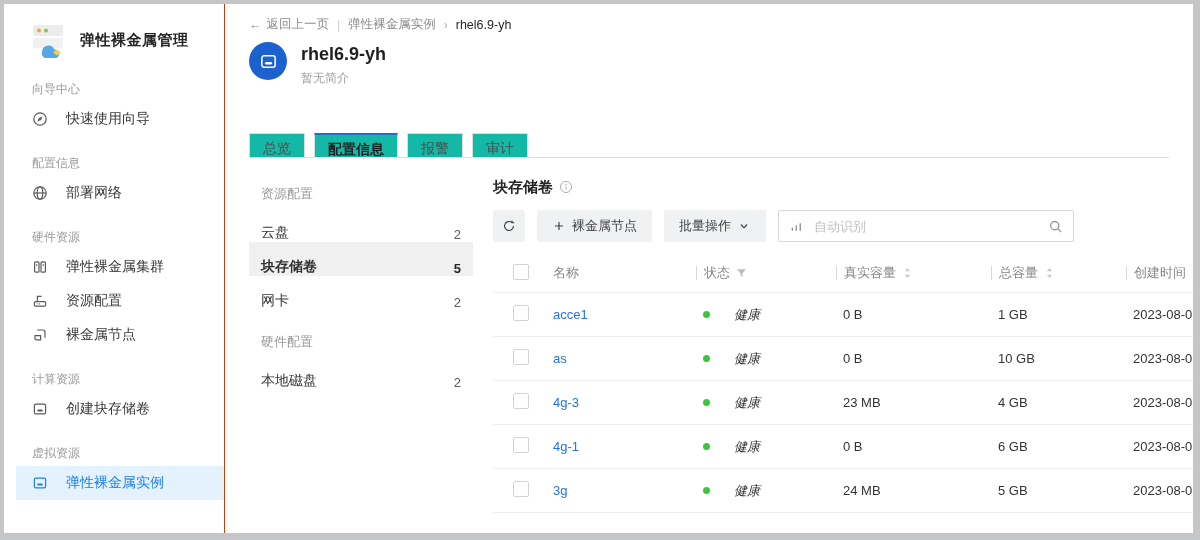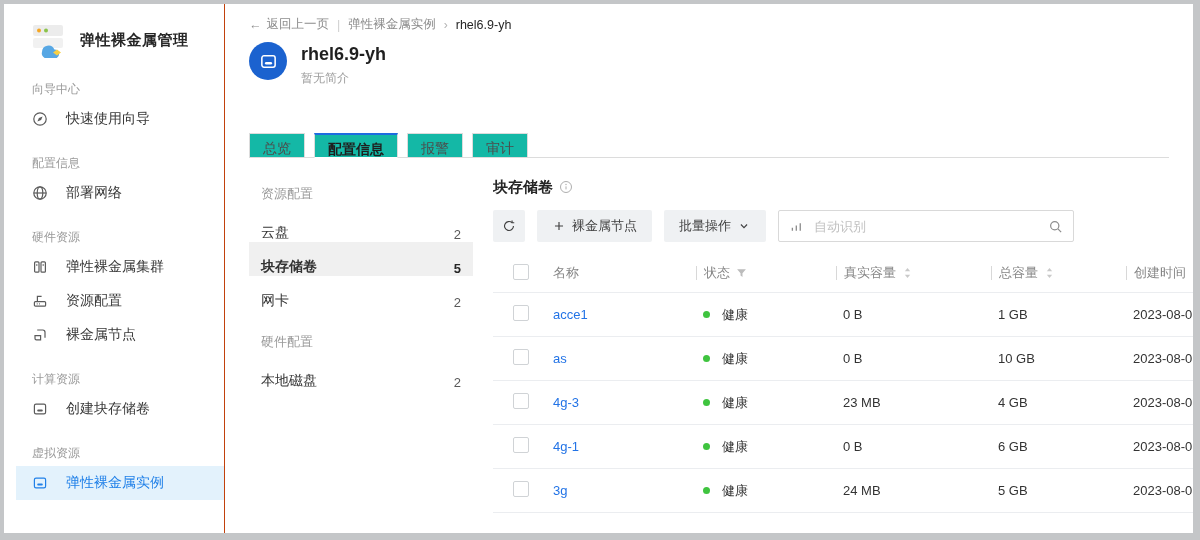--- a/index.html
+++ b/index.html
@@ -82,21 +82,21 @@
   .col-status{width:140px;padding-left:7px;}
   .col-real{width:155px;padding-left:7px;}
   .col-total{width:135px;padding-left:7px;}
   .col-created{width:200px;padding-left:7px;}
   .has-div{padding-left:0;display:flex;align-items:center;}
   .hdiv{width:1px;height:14px;background:#d8d8d8;margin-right:7px;flex:none;}
   .h-ic{width:13px;height:14px;color:#bcbcbc;margin-left:5px;cursor:pointer;flex:none;}
   .h-ic svg{width:13px;height:14px;display:block;}
   .checkbox{width:14px;height:14px;border:1px solid #d0d3d6;border-radius:2px;background:#fff;display:inline-block;cursor:pointer;}
   .link{color:var(--link);text-decoration:none;cursor:pointer;}
-  .cell-status{display:flex;align-items:center;gap:12px;color:#333;}
+  .cell-status{display:flex;align-items:center;gap:24px;color:#333;font-style:italic;}
   .dot{width:7px;height:7px;border-radius:50%;background:var(--green);display:inline-block;flex:none;}
   .cell-text{color:#333;}
   .tfoot{padding:14px 0 0 2px;font-size:13px;color:#333;}
 </style>
 </head>
 <body>
 
 <div class="frame">
   <div class="page">
 

